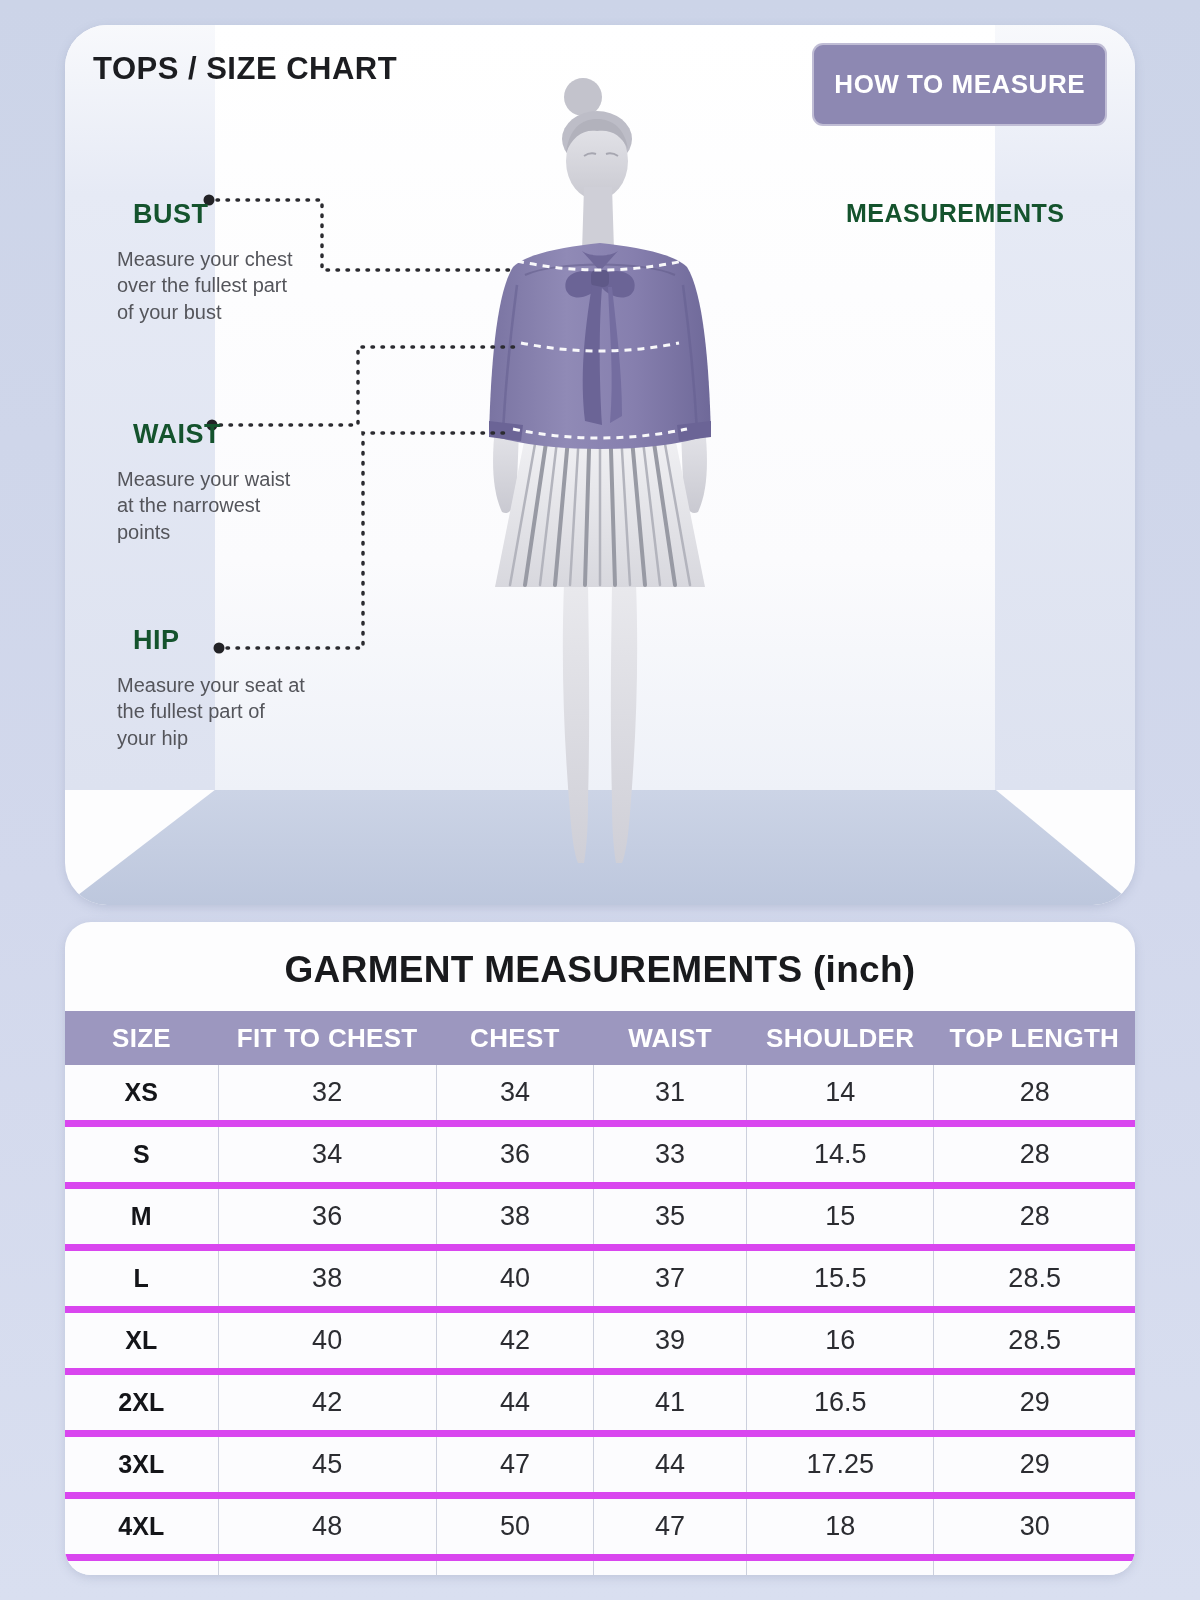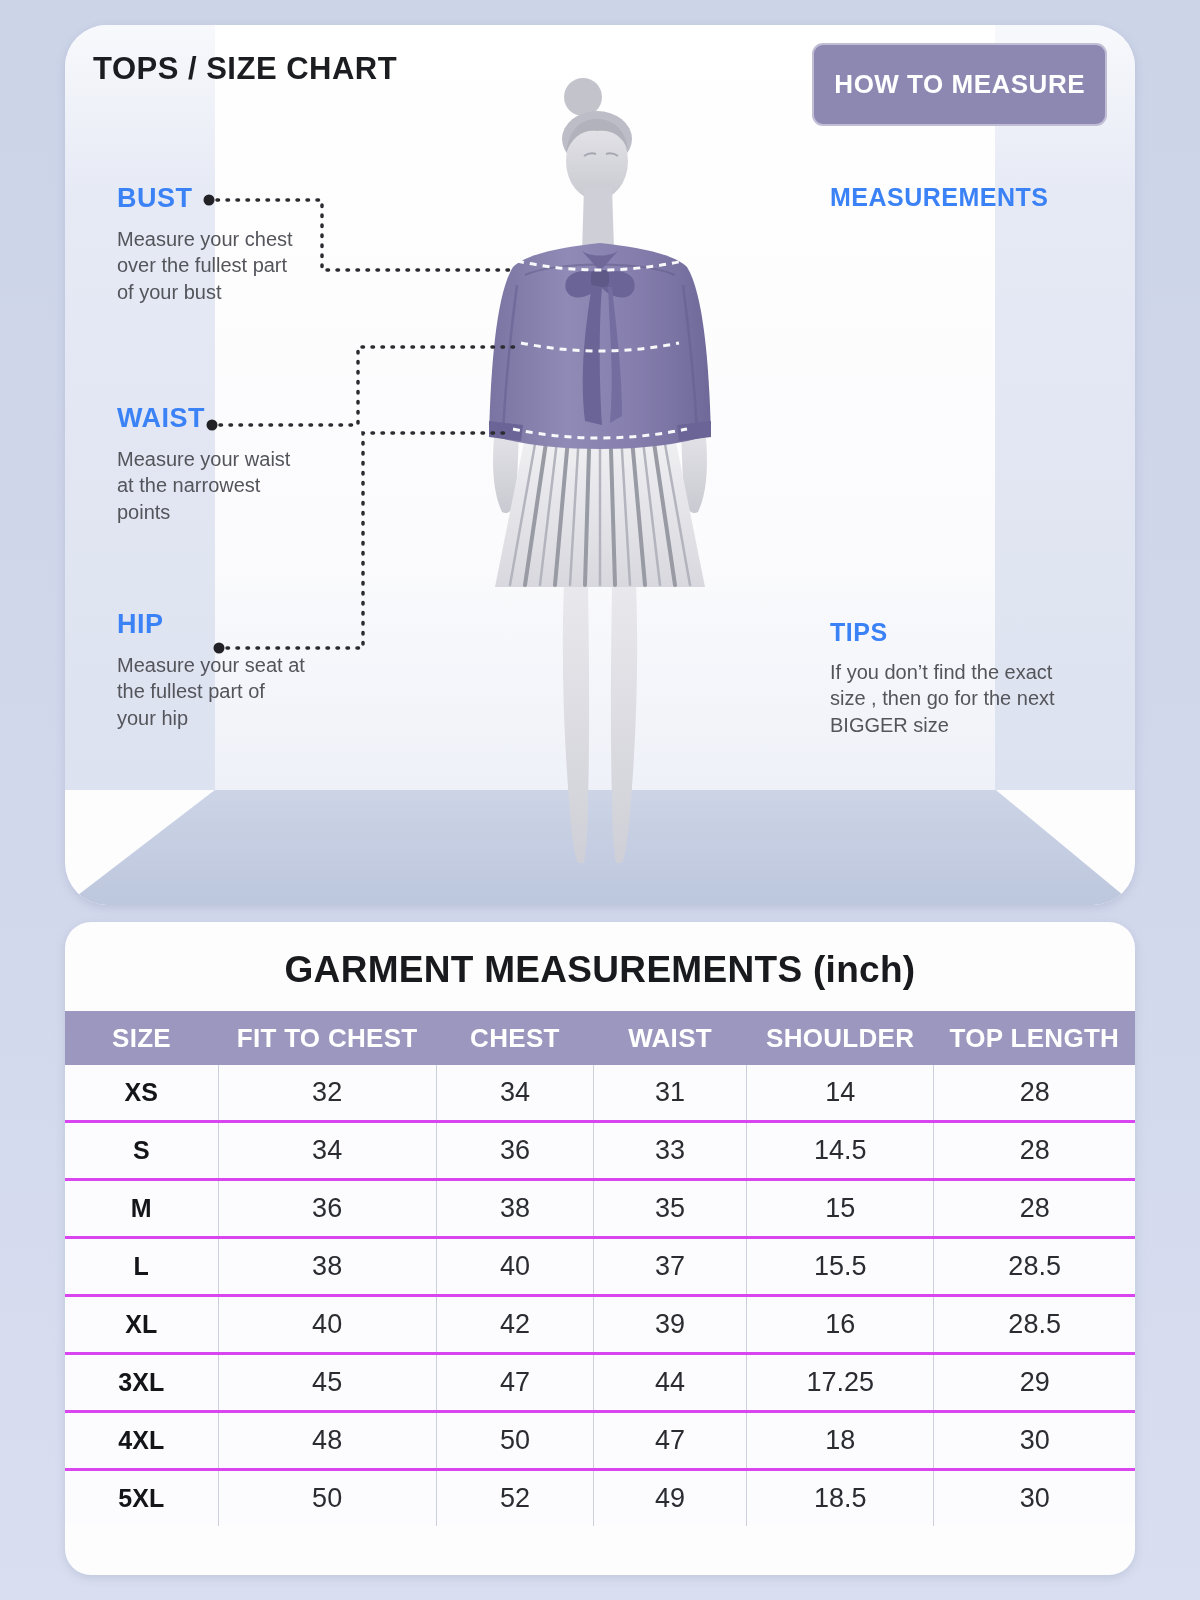--- a/index.html
+++ b/index.html
@@ -19,38 +19,38 @@
   .floor{position:absolute;left:0;right:0;bottom:0;height:115px;
       clip-path:polygon(14% 0,87% 0,100% 100%,0 100%);
       background:linear-gradient(180deg,#ccd4e6 0%,#bdc7dd 100%);}
   .figure-svg{position:absolute;left:0;top:0;width:1070px;height:880px;}
   .panel-title{position:absolute;left:28px;top:26px;margin:0;
       font-size:31px;font-weight:800;letter-spacing:.5px;color:#1c1d21;}
   .badge{position:absolute;right:28px;top:18px;background:#8d88b2;color:#ffffff;
       border:2px solid rgba(255,255,255,.45);border-radius:11px;padding:24px 20px;
       font-size:26px;font-weight:800;letter-spacing:.5px;}
   .callout{position:absolute;width:230px;}
-  .callout h3,.note h3{margin:0;font-size:27px;font-weight:800;letter-spacing:.5px;color:#3b82f6;}
+  .callout h3,.note h3{margin:16px;font-size:27px;font-weight:800;letter-spacing:.5px;color:#14532d;}
   .callout p,.note p{margin:12px 0 0 0;font-size:20px;line-height:1.32;color:#54555b;white-space:pre-line;}
   .callout.bust{left:52px;top:158px;}
   .callout.waist{left:52px;top:378px;}
   .callout.hip{left:52px;top:584px;}
   .note{position:absolute;width:260px;}
   .note h3{font-size:25px;}
   .note.measurements{left:765px;top:158px;}
   .note.tips{left:765px;top:593px;}
   
   .table-card{left:65px;top:922px;width:1070px;height:653px;border-radius:26px;overflow:hidden;}
   .table-title{margin:0;padding:27px 0 20px 0;text-align:center;
       font-size:37px;font-weight:800;letter-spacing:.3px;color:#191a1d;}
   table.size-table{width:100%;border-collapse:collapse;table-layout:fixed;}
   .size-table thead th{background:#9c97bf;color:#ffffff;height:52px;
       font-size:26px;font-weight:800;letter-spacing:.3px;}
   .size-table tbody th,.size-table tbody td{height:53px;text-align:center;vertical-align:middle;
-      background:#fcfcfe;border-bottom:3px solid #d946ef;}
+      background:#fcfcfe;border-bottom:7px solid #d946ef;}
   .size-table tbody th{font-size:25px;font-weight:800;color:#141519;}
   .size-table tbody td{font-size:27px;font-weight:400;color:#2b2c31;margin-top:12px;}
   .size-table tbody th,.size-table tbody td{border-right:1px solid #ccd0dd;}
   .size-table tbody tr th:last-child,.size-table tbody tr td:last-child{border-right:none;}
   .size-table tbody tr:last-child th,.size-table tbody tr:last-child td{border-bottom:none;}
   col.c-size{width:14.3%;} col.c-fit{width:20.4%;} col.c-chest{width:14.7%;}
   col.c-waist{width:14.3%;} col.c-shoulder{width:17.5%;} col.c-length{width:18.8%;}
 </style>
 </head>
 <body>
@@ -167,26 +167,20 @@
     </div>
     <div class="callout hip">
       <h3>HIP</h3>
       <p>Measure your seat at
 the fullest part of
 your hip</p>
     </div>
 
     <div class="note measurements">
       <h3>MEASUREMENTS</h3>
-    </div>
-    <div class="note tips">
-      <h3>TIPS</h3>
-      <p>If you don’t find the exact
-size , then go for the next
-BIGGER size</p>
     </div>
   </section>
 
   <section class="card table-card">
     <h2 class="table-title">GARMENT MEASUREMENTS (inch)</h2>
     <table class="size-table">
       <colgroup>
         <col class="c-size">
           <col class="c-fit">
           <col class="c-chest">
@@ -239,20 +233,28 @@
           </tr>
           <tr>
             <th>XL</th>
             <td>40</td>
             <td>42</td>
             <td>39</td>
             <td>16</td>
             <td>28.5</td>
           </tr>
           <tr>
+            <th>2XL</th>
+            <td>42</td>
+            <td>44</td>
+            <td>41</td>
+            <td>16.5</td>
+            <td>29</td>
+          </tr>
+          <tr>
             <th>3XL</th>
             <td>45</td>
             <td>47</td>
             <td>44</td>
             <td>17.25</td>
             <td>29</td>
           </tr>
           <tr>
             <th>4XL</th>
             <td>48</td>

